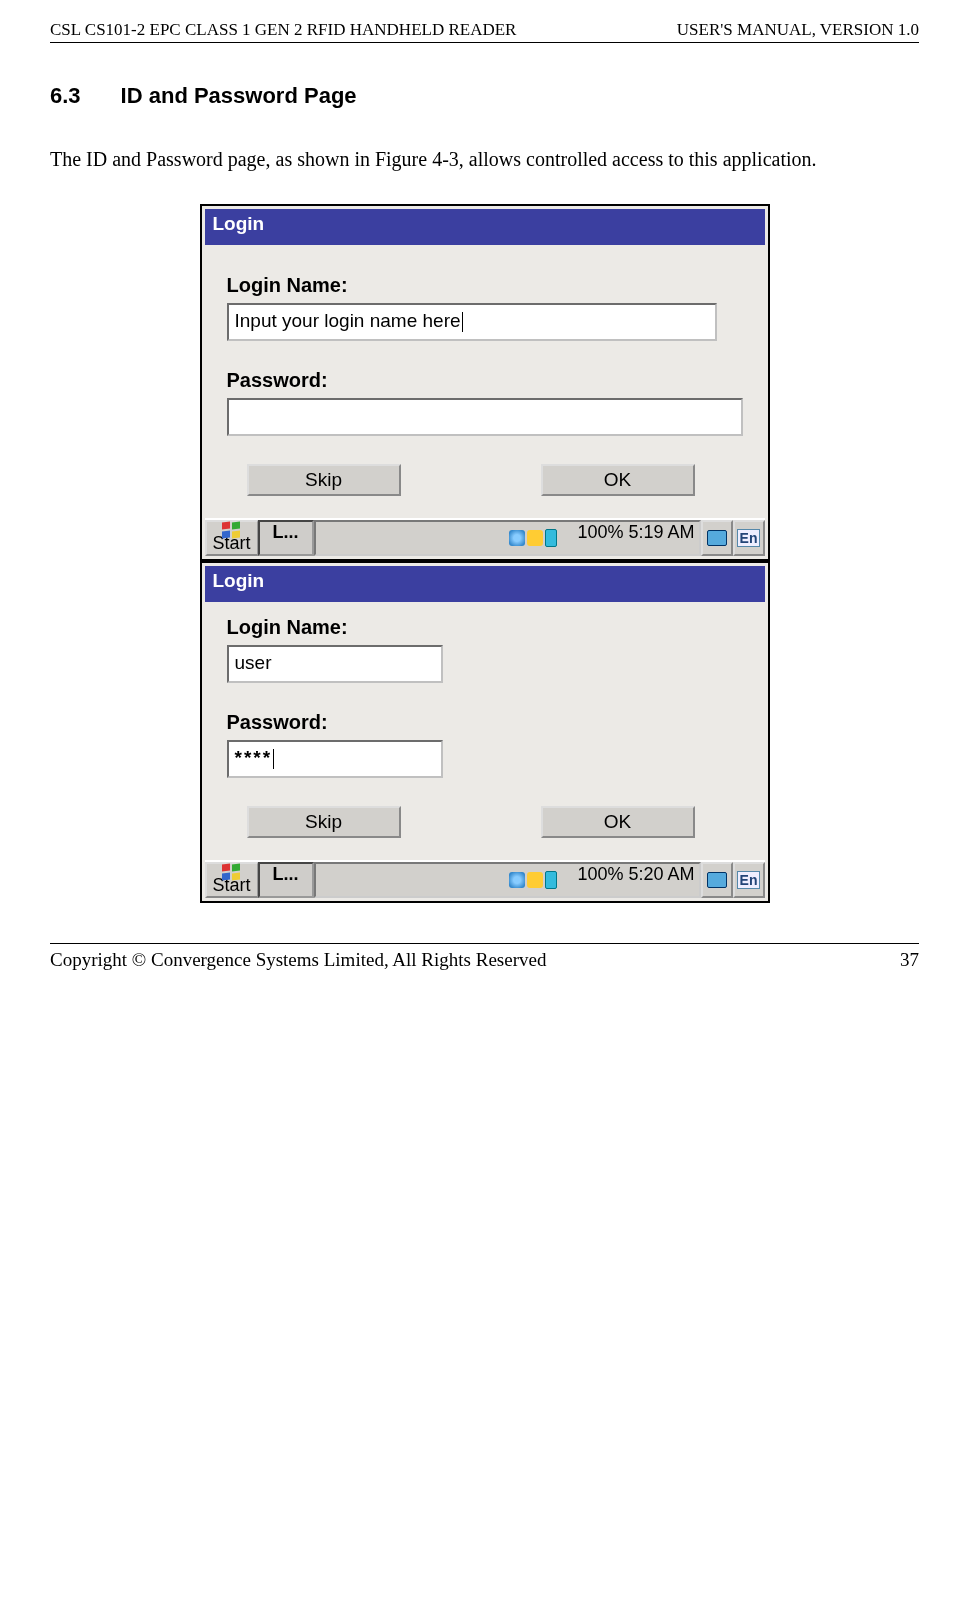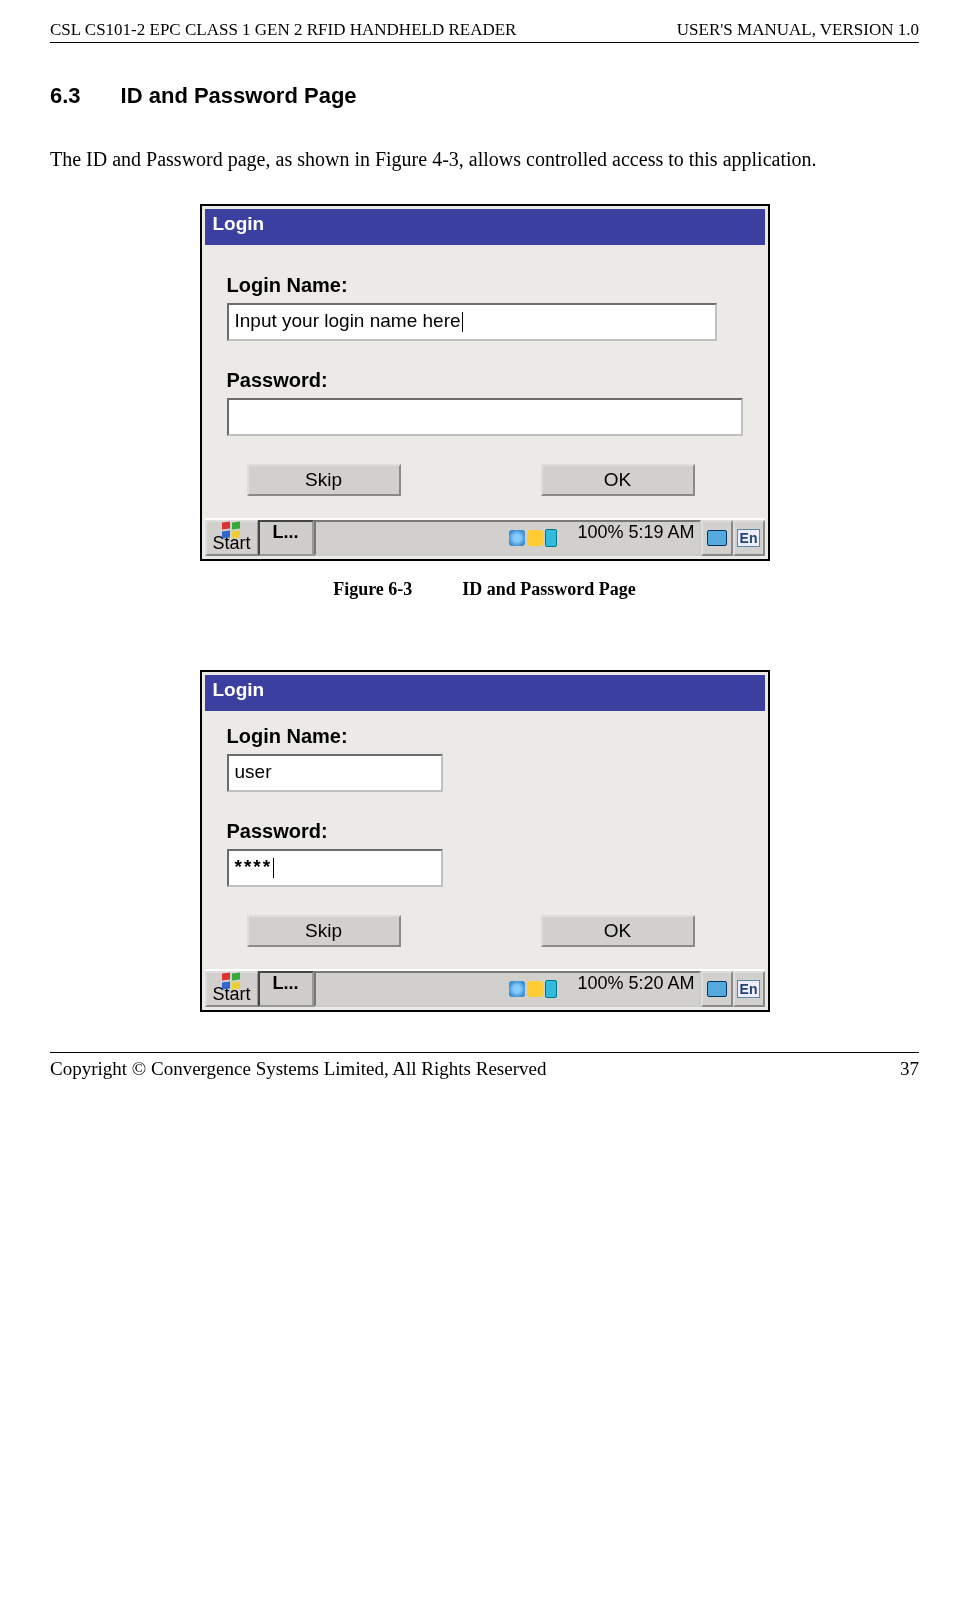--- a/index.html
+++ b/index.html
@@ -226,23 +226,20 @@
           <span>100% 5:19 AM</span>
         </div>
         <div class="tb-box">
             <span class="desk-icon"></span>
           </div>
         <div class="tb-box">
             <span class="en-box">En</span>
           </div>
       </div>
     </div>
-    <div class="caption">
-      <span class="cap-num">Figure 6-3</span><span>ID and Password Page</span>
-    </div>
   </div>
 
   <div class="figure-wrap">
     <div class="figure fig2">
       <div class="titlebar">Login</div>
       <div class="login-body">
         <div class="field-label">Login Name:</div>
         <div class="text-input login">user</div>
 
         <div class="field-label">Password:</div>

